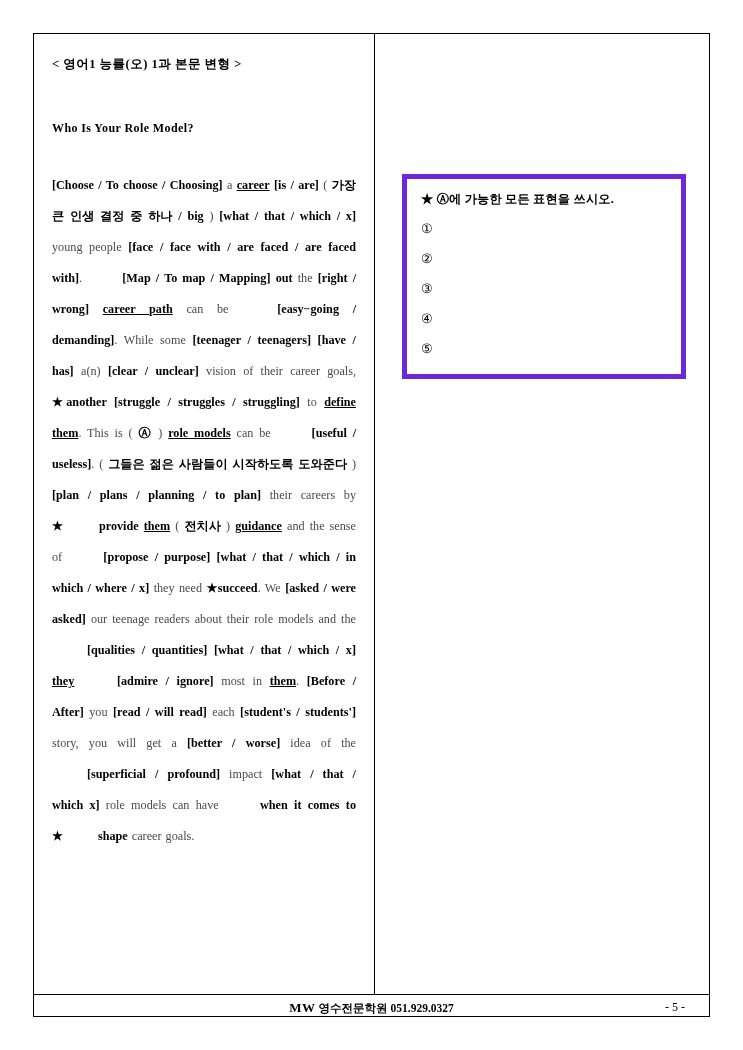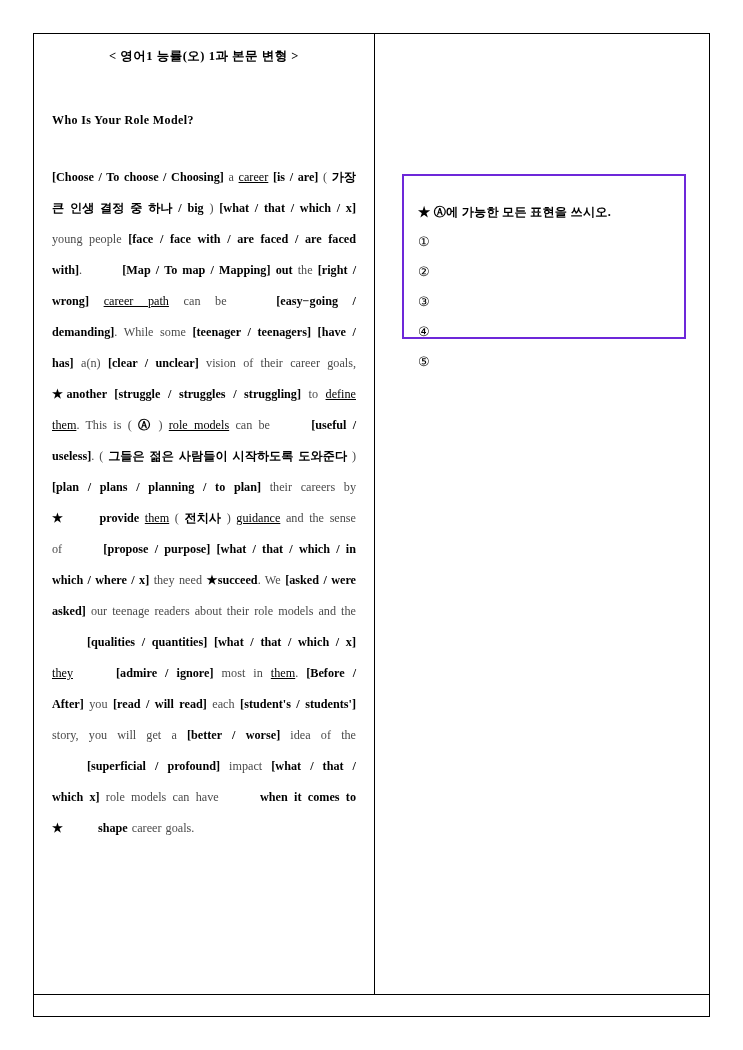--- a/index.html
+++ b/index.html
@@ -51,24 +51,24 @@
   .right-col {
     position: absolute;
     left: 341px;
     top: 0px;
     width: 335px;
     height: 960px;
     box-sizing: border-box;
     padding: 14px 16px 0 16px;
   }
   .doc-title {
-    text-align: center;
     font-weight: bold;
     font-size: 12.5px;
     letter-spacing: 0.5px;
+    margin-top: 8px;
     margin-bottom: 0;
   }
   .passage-title {
     font-weight: bold;
     font-size: 12px;
     letter-spacing: 0.4px;
     margin-top: 48px;
     margin-bottom: 0;
   }
   .passage {
@@ -81,35 +81,35 @@
   }
   .passage .plain {
     color: #4a4a4a;
   }
   .passage .b {
     font-weight: bold;
     font-family: Liberation Serif, serif;
   }
   .passage .u {
     text-decoration: underline;
-    font-weight: normal;
+    font-weight: bold;
   }
   .passage .ub {
     font-weight: bold;
     margin-left: 35px;
   }
   .answer-box {
     position: absolute;
     left: 27px;
     top: 140px;
     width: 284px;
-    height: 165px;
-    border: 2px solid #6d28d9;
+    height: 205px;
+    border: 5px solid #6d28d9;
     box-sizing: border-box;
-    padding: 28px 14px;
+    padding: 12px 14px;
   }
   .answer-prompt {
     font-weight: bold;
     font-size: 12.2px;
     margin-bottom: 14px;
     letter-spacing: 0.2px;
   }
   .answer-line {
     font-size: 13px;
     margin-bottom: 16px;
@@ -165,14 +165,22 @@
       <div class="answer-line">①</div>
       <div class="answer-line">②</div>
       <div class="answer-line">③</div>
       <div class="answer-line">④</div>
       <div class="answer-line">⑤</div>
     </div>
   </div>
 
   <div class="bottom-rule"></div>
 
+  <div class="footer">
+    <div class="footer-center">
+      <span class="mw">MW</span>
+      <span class="acad">영수전문학원</span>
+      <span class="acad">051.929.0327</span>
+    </div>
+    <div class="footer-page">- 5 -</div>
+  </div>
 
 </div>
 
 </body></html>

